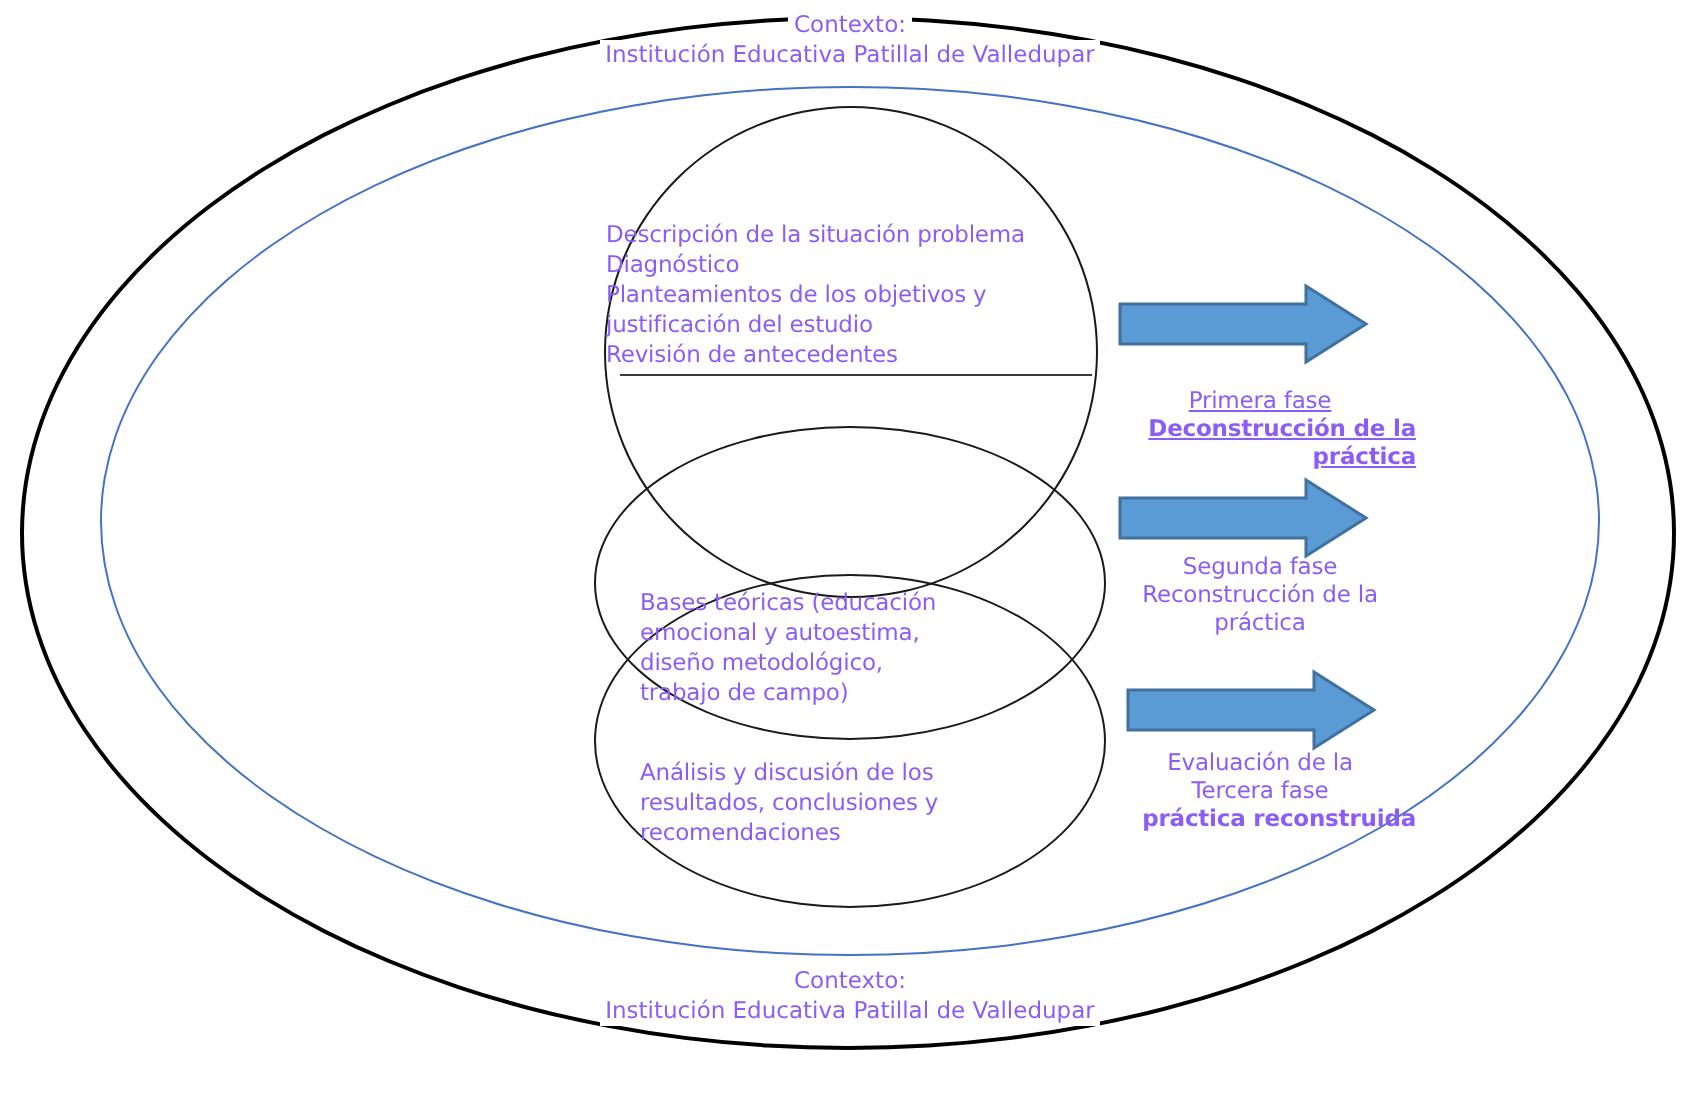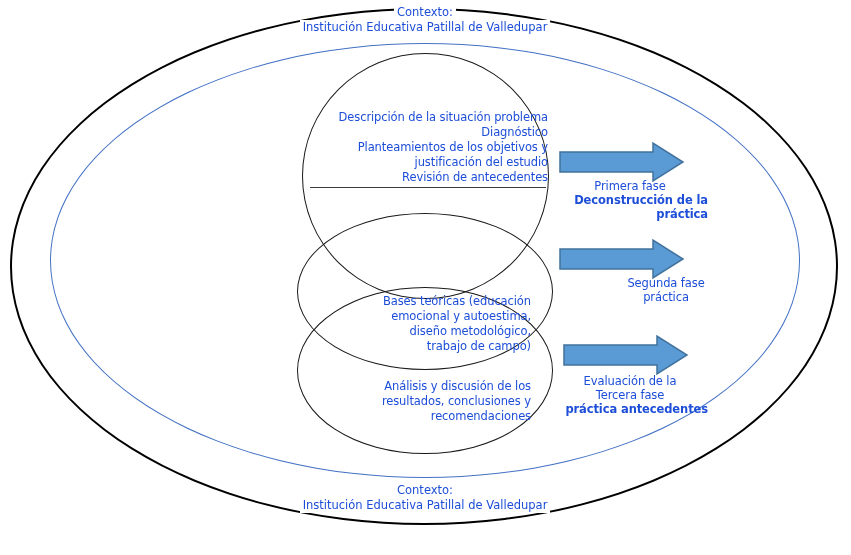--- a/index.html
+++ b/index.html
@@ -10,48 +10,48 @@
   }
   .shape{position:absolute;border-radius:50%;box-sizing:border-box;background:transparent;}
   .outer-ellipse{left:10px;top:8px;width:828px;height:517px;border:2px solid #000;}
   .inner-ellipse{left:50px;top:43px;width:750px;height:435px;border:1.5px solid #4472C4;}
   .circle{border:1.5px solid #1a1a1a;}
   .c1{left:302px;top:53px;width:247px;height:246px;}
   .c2{left:297px;top:213px;width:256px;height:157px;}
   .c3{left:297px;top:287px;width:256px;height:167px;}
   .sep{position:absolute;left:310px;top:187px;width:236px;height:0;border-top:1px solid #3a3a3a;}
   .txt{
-    position:absolute;text-align:right;white-space:pre-line;
+    position:absolute;text-align:left;white-space:pre-line;
     font-size:11.5px;line-height:15px;letter-spacing:-0.1px;
   }
   .t1{left:303px;top:110px;width:245px;}
   .t2{left:300px;top:192px;width:251px;}
   .t3{left:320px;top:294px;width:211px;}
   .t4{left:320px;top:379px;width:211px;}
   .ctx{position:absolute;width:310px;text-align:center;font-size:11.5px;line-height:15px;}
   .ctx-top{left:270px;top:5px;}
   .ctx-bottom{left:270px;top:483px;}
   .mask{display:inline-block;background:#fff;padding:0 3px;}
   .arrow{position:absolute;width:126px;height:42px;}
   .a1{left:559px;top:141px;}
   .a2{left:559px;top:238px;}
   .a3{left:563px;top:334px;}
   .plabel{
     position:absolute;left:552px;width:156px;text-align:center;
     font-size:11.5px;line-height:14px;letter-spacing:-0.1px;
   }
-  .l1{top:179px;}
-  .l2{top:276px;margin-left:36px;}
+  .l1{top:193px;text-decoration:underline;}
+  .l2{top:276px;}
   .l3{top:374px;}
   .b{font-weight:bold;text-align:right;}
 </style>
 </head>
 <body>
 
-<div class="canvas" style="color: #1d4ed8;">
+<div class="canvas" style="color: #8b5cf6;">
 
   <div class="shape outer-ellipse" style="border-color: rgb(0, 0, 0);"></div>
   <div class="shape inner-ellipse" style="border-color: rgb(68, 114, 196);"></div>
 
   <div class="shape circle c1"></div>
   <div class="shape circle c2"></div>
   <div class="shape circle c3"></div>
 
   <div class="ctx ctx-top">
     <div><span class="mask">Contexto:</span></div>
@@ -84,26 +84,27 @@
     <polygon points="1,11 94,11 94,2 124,21 94,40 94,31 1,31" stroke-width="1.5" fill="#5B9BD5" stroke="#41719C"></polygon>
   </svg>
 
   <div class="plabel l1">
     <div>Primera fase</div>
     <div class="b">Deconstrucción de la</div>
     <div class="b">práctica</div>
   </div>
   <div class="plabel l2">
     <div>Segunda fase</div>
+    <div>Reconstrucción de la</div>
     <div>práctica</div>
   </div>
   <div class="plabel l3">
     <div>Evaluación de la</div>
     <div>Tercera fase</div>
-    <div class="b">práctica antecedentes</div>
+    <div class="b">práctica reconstruida</div>
   </div>
 
   <div class="ctx ctx-bottom">
     <div><span class="mask">Contexto:</span></div>
     <div><span class="mask">Institución Educativa Patillal de Valledupar</span></div>
   </div>
 
 </div>
 
 </body></html>

